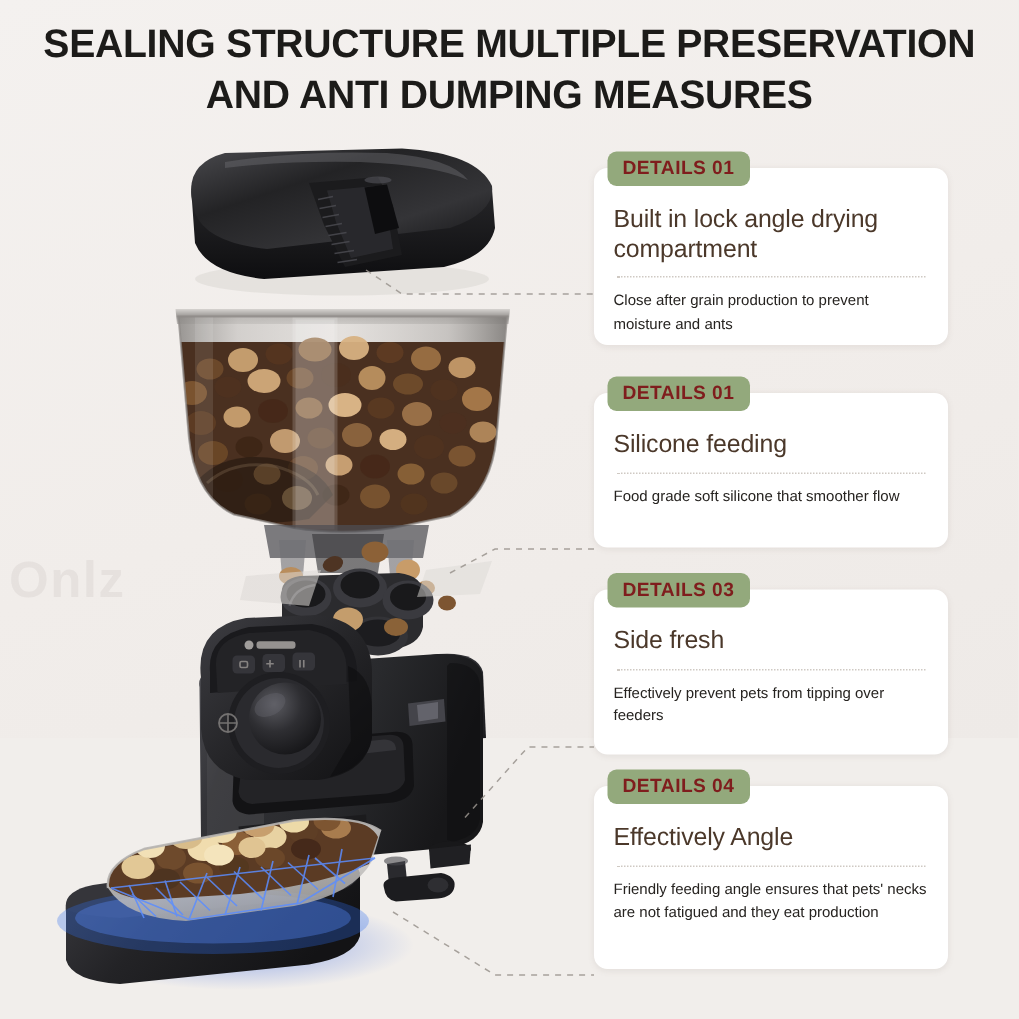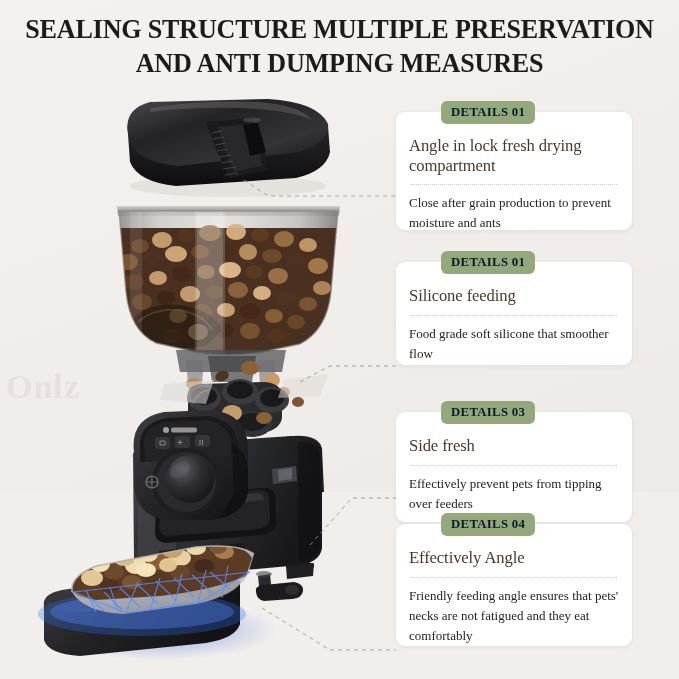--- a/index.html
+++ b/index.html
@@ -6,21 +6,20 @@
   html, body {
     width: 679px; height: 679px;
     background: #f1eeeb;
     font-family: "Liberation Sans", sans-serif;
     overflow: hidden;
   }
   #page {
     position: relative;
     width: 679px; height: 492px;
     background: linear-gradient(160deg,#f4f1ef 0%, #f1edea 55%, #eeeae7 100%);
-    font-family: Liberation Serif, serif;
   }
 
   
   #title-block {
     position: absolute; top: 12px; left: 0; width: 679px;
     text-align: center;
   }
   #title-block .line {
     font-size: 26.5px;
     font-weight: bold;
@@ -45,52 +44,51 @@
     left: 396px;
     width: 236px;
     background: #ffffff;
     border-radius: 9px;
     box-shadow: 0 1px 4px rgba(120,110,100,0.12);
   }
   .card .badge {
     position: absolute;
     top: -11px; left: 9px;
     background: #93a97c;
-    color: #0f172a;
+    color: #7f1d1d;
     font-size: 12.8px;
     font-weight: bold;
     letter-spacing: 0.3px;
     padding: 4px 10px 4px 10px;
     border-radius: 6px;
     line-height: 1.15;
     white-space: nowrap;
-    margin-left: 36px;
   }
   .card .card-inner { padding: 24px 13px 13px 13px; }
   .card .heading {
     font-size: 16.6px;
     color: #4b382a;
     line-height: 1.18;
     margin-bottom: 9px;
     letter-spacing: -0.1px;
   }
   .card .divider {
     height: 0;
     border-top: 1px dotted #cfc9c3;
     margin: 0 2px 8px 2px;
   }
   .card .body {
-    font-size: 13px;
+    font-size: 10px;
     color: #262320;
     line-height: 1.55;
   }
 
   #card-01 { top: 112px; height: 118px; }
   #card-02 { top: 262px; height: 103px; }
-  #card-03 { top: 412px; height: 110px; }
+  #card-03 { top: 393px; height: 110px; }
   #card-04 { top: 524px; height: 122px; }
 
   
   .connector { position: absolute; pointer-events: none; }
 
   
   #product { position: absolute; left: 0; top: 0; width: 400px; height: 679px; }
 </style>
 </head>
 <body>
@@ -420,21 +418,21 @@
       <path d="M244,180 L268,196 L396,196"></path>
       <path d="M300,382 L330,366 L396,366"></path>
       <path d="M310,545 L352,498 L396,498"></path>
       <path d="M262,608 L330,650 L396,650"></path>
     </g>
   </svg>
 
   <div class="card" id="card-01">
     <div class="badge">DETAILS 01</div>
     <div class="card-inner">
-      <div class="heading">Angle in lock fresh drying compartment</div>
+      <div class="heading">Built in lock angle drying compartment</div>
       <div class="divider"></div>
       <div class="body">Close after grain production to prevent moisture and ants</div>
     </div>
   </div>
 
   <div class="card" id="card-02">
     <div class="badge">DETAILS 01</div>
     <div class="card-inner">
       <div class="heading">Silicone feeding</div>
       <div class="divider"></div>
@@ -449,17 +447,17 @@
       <div class="divider"></div>
       <div class="body">Effectively prevent pets from tipping over feeders</div>
     </div>
   </div>
 
   <div class="card" id="card-04">
     <div class="badge">DETAILS 04</div>
     <div class="card-inner">
       <div class="heading">Effectively Angle</div>
       <div class="divider"></div>
-      <div class="body">Friendly feeding angle ensures that pets' necks are not fatigued and they eat comfortably</div>
+      <div class="body">Friendly feeding angle ensures that pets' necks are not fatigued and they eat production</div>
     </div>
   </div>
 
 </div>
 
 </body></html>

